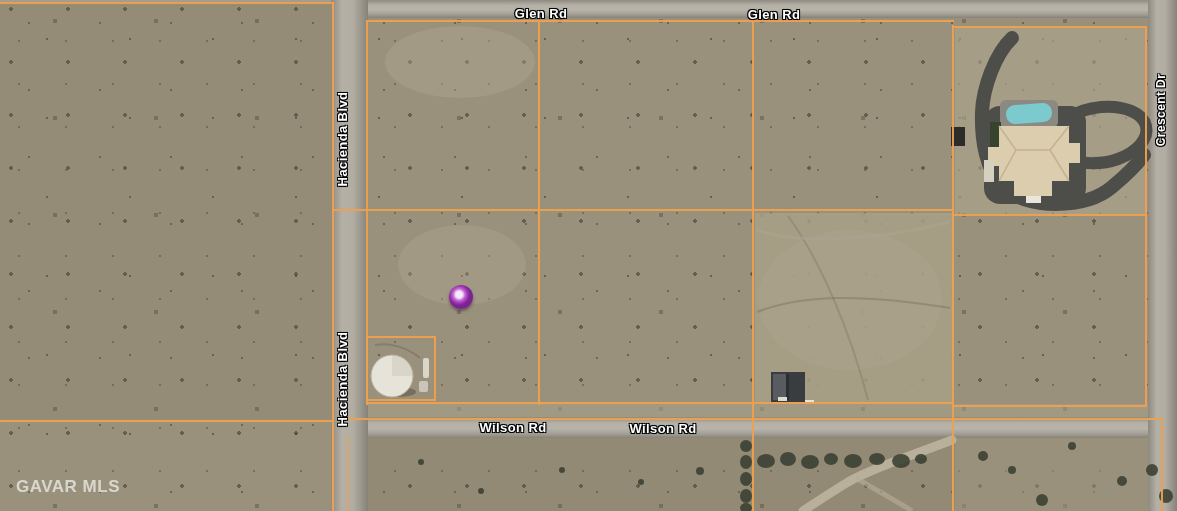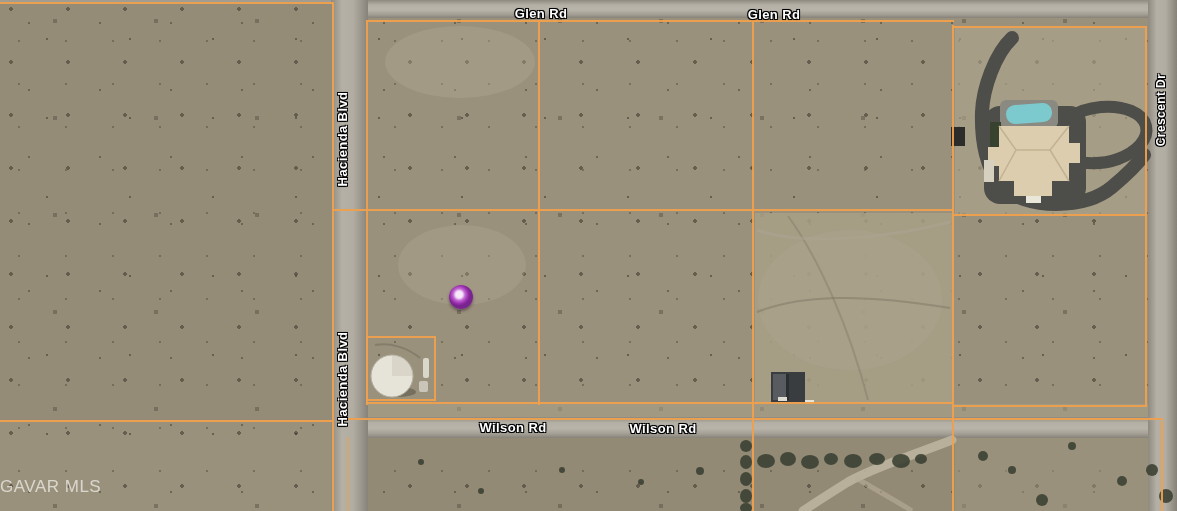--- a/index.html
+++ b/index.html
@@ -56,21 +56,21 @@
     text-shadow:-1px -1px 0 #000,1px -1px 0 #000,-1px 1px 0 #000,1px 1px 0 #000,0 0 2px #000;
     transform:translate(-50%,-50%);}
   .roadlabel.vert{transform:translate(-50%,-50%) rotate(-90deg);}
   .lbl-glen1{left:541px;top:13px;}
   .lbl-glen2{left:774px;top:14px;}
   .lbl-wilson1{left:513px;top:427px;}
   .lbl-wilson2{left:663px;top:428px;}
   .lbl-hac1{left:342px;top:139px;}
   .lbl-hac2{left:342px;top:379px;}
   .lbl-cres{left:1161px;top:110px;font-size:12px;}
-  .watermark{position:absolute;left:0;top:477px;font-weight:normal;font-size:17px;
+  .watermark{position:absolute;left:16px;top:477px;font-weight:bold;font-size:17px;
     color:rgba(228,227,220,.85);letter-spacing:.5px;}
 </style>
 </head>
 <body>
 
 <div id="map-canvas">
 
   <div class="speck"></div>
   <div class="patch p-west-tint"></div>
   <div class="patch p-cleared"></div>

